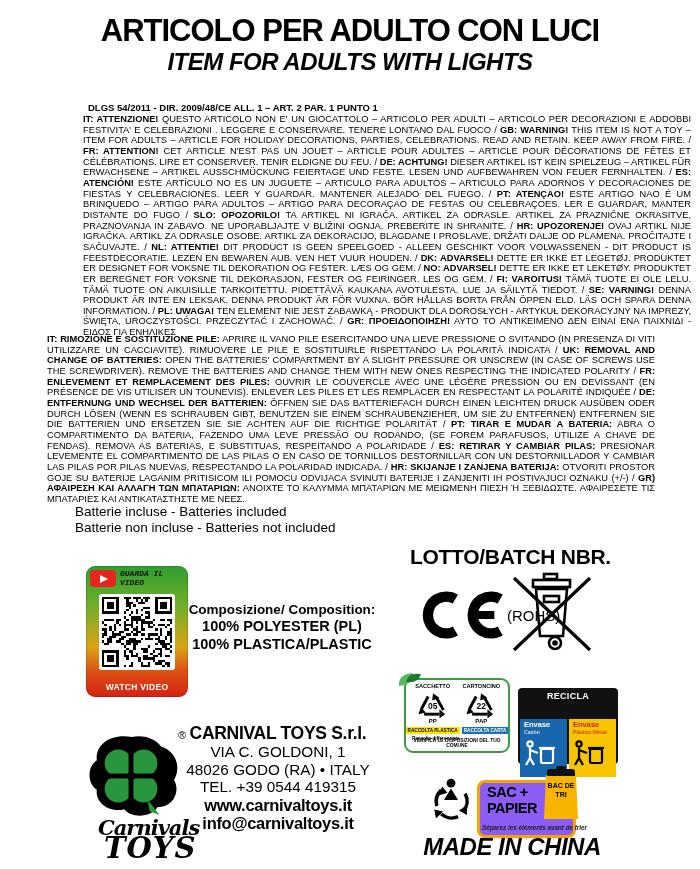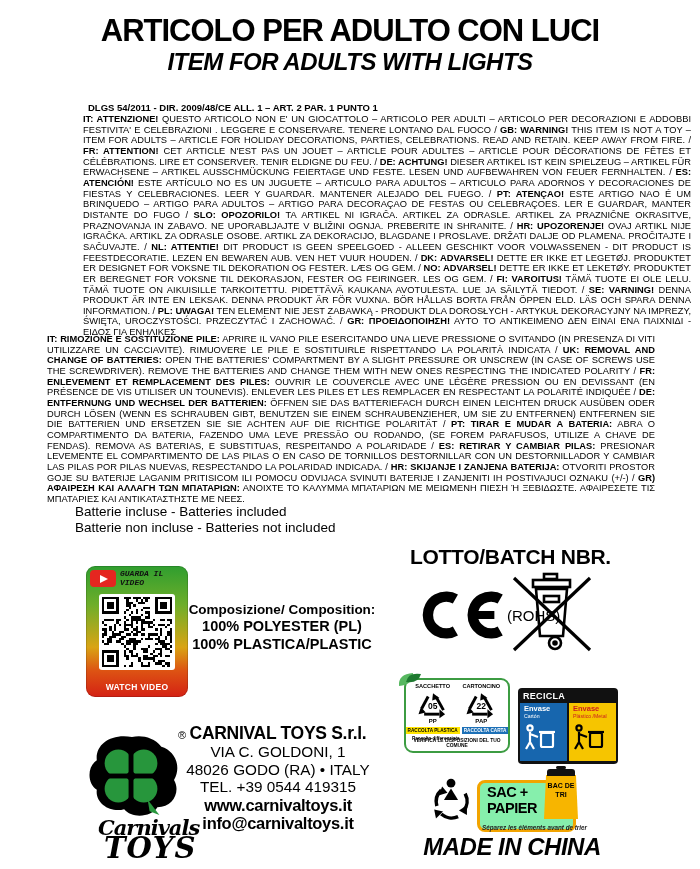--- a/index.html
+++ b/index.html
@@ -58,21 +58,21 @@
   .rl-mat{font-size:6px;font-weight:800;margin-top:-1px;}
   .rl-chips{position:absolute;top:47px;left:3px;right:3px;display:flex;gap:2px;justify-content:center;}
   .chip{font-size:4.7px;font-weight:800;padding:1px 2px;white-space:nowrap;}
   .chip-y{background:#ffe400;color:#000;}
   .chip-b{background:#1d70b7;color:#fff;}
   .rl-sub{position:absolute;top:56px;left:6px;font-size:4.6px;font-weight:700;}
   .rl-foot{position:absolute;bottom:3px;left:0;width:100%;text-align:center;font-size:4.9px;font-weight:800;}
 
   
   .recicla{top:688px;left:518px;width:100px;height:76px;background:#111;border-radius:4px;box-sizing:border-box;padding:2px;}
-  .rc-head{color:#fff;font-size:9px;font-weight:800;padding:1px 3px 2px;letter-spacing:.3px;}
+  .rc-head{color:#fff;font-size:9px;font-weight:800;padding:1px 3px 18px;letter-spacing:.3px;text-align:center;}
   .rc-panels{display:flex;gap:2px;height:58px;}
   .rc-panel{flex:1;padding:2px 4px;box-sizing:border-box;}
   .rc-blue{background:#1766ae;color:#fff;}
   .rc-yellow{background:#f6c500;color:#cc1f1f;}
   .rc-t{font-size:7.5px;font-weight:800;line-height:8px;}
   .rc-s{font-size:5.2px;line-height:6px;}
   .rc-icon{margin-top:5px;}
 
   
   .logo{top:733px;left:80px;width:110px;height:134px;}
@@ -82,21 +82,21 @@
     margin-top:-9px;margin-left:24px;letter-spacing:1px;}
   .logo-r{position:absolute;top:-4px;right:4px;font-size:11px;}
   .address{top:724px;left:177px;width:202px;text-align:center;}
   .addr-name{font-size:17.5px;font-weight:800;line-height:19px;letter-spacing:-0.3px;}
   .addr-line{font-size:15.3px;line-height:17.5px;}
   .addr-bold{font-size:16.5px;font-weight:800;line-height:18.5px;letter-spacing:-0.3px;}
 
   
   .triman{top:776px;left:428px;}
   .sac{top:780px;left:477px;width:86px;height:36px;border:3.5px solid #f2a400;border-radius:8px;
-    background:#86efac;padding:2px 0 8px 7px;box-sizing:content-box;}
+    background:#8b5cf6;padding:2px 0 14px 7px;box-sizing:content-box;}
   .sac-line{font-size:14.5px;font-weight:800;line-height:15.5px;letter-spacing:-0.5px;}
   .bac{top:769px;left:544px;width:34px;height:50px;}
   .bac-body{position:absolute;top:6px;left:0;width:34px;height:44px;background:#f7b500;
     clip-path:polygon(6% 0,94% 0,100% 100%,0 100%);}
   .bac-lid{position:absolute;top:0;left:3px;width:28px;height:7px;background:#111;border-radius:3px 3px 0 0;}
   .bac-lid:before{content:"";position:absolute;top:-3px;left:9px;width:10px;height:3px;background:#111;border-radius:2px;}
   .bac-text{position:absolute;top:12px;left:0;width:34px;text-align:center;font-size:7px;font-weight:800;
     line-height:9px;color:#000;}
   .sort-note{top:824px;left:482px;width:110px;font-size:6.3px;font-weight:700;font-style:italic;color:#222;}
 

